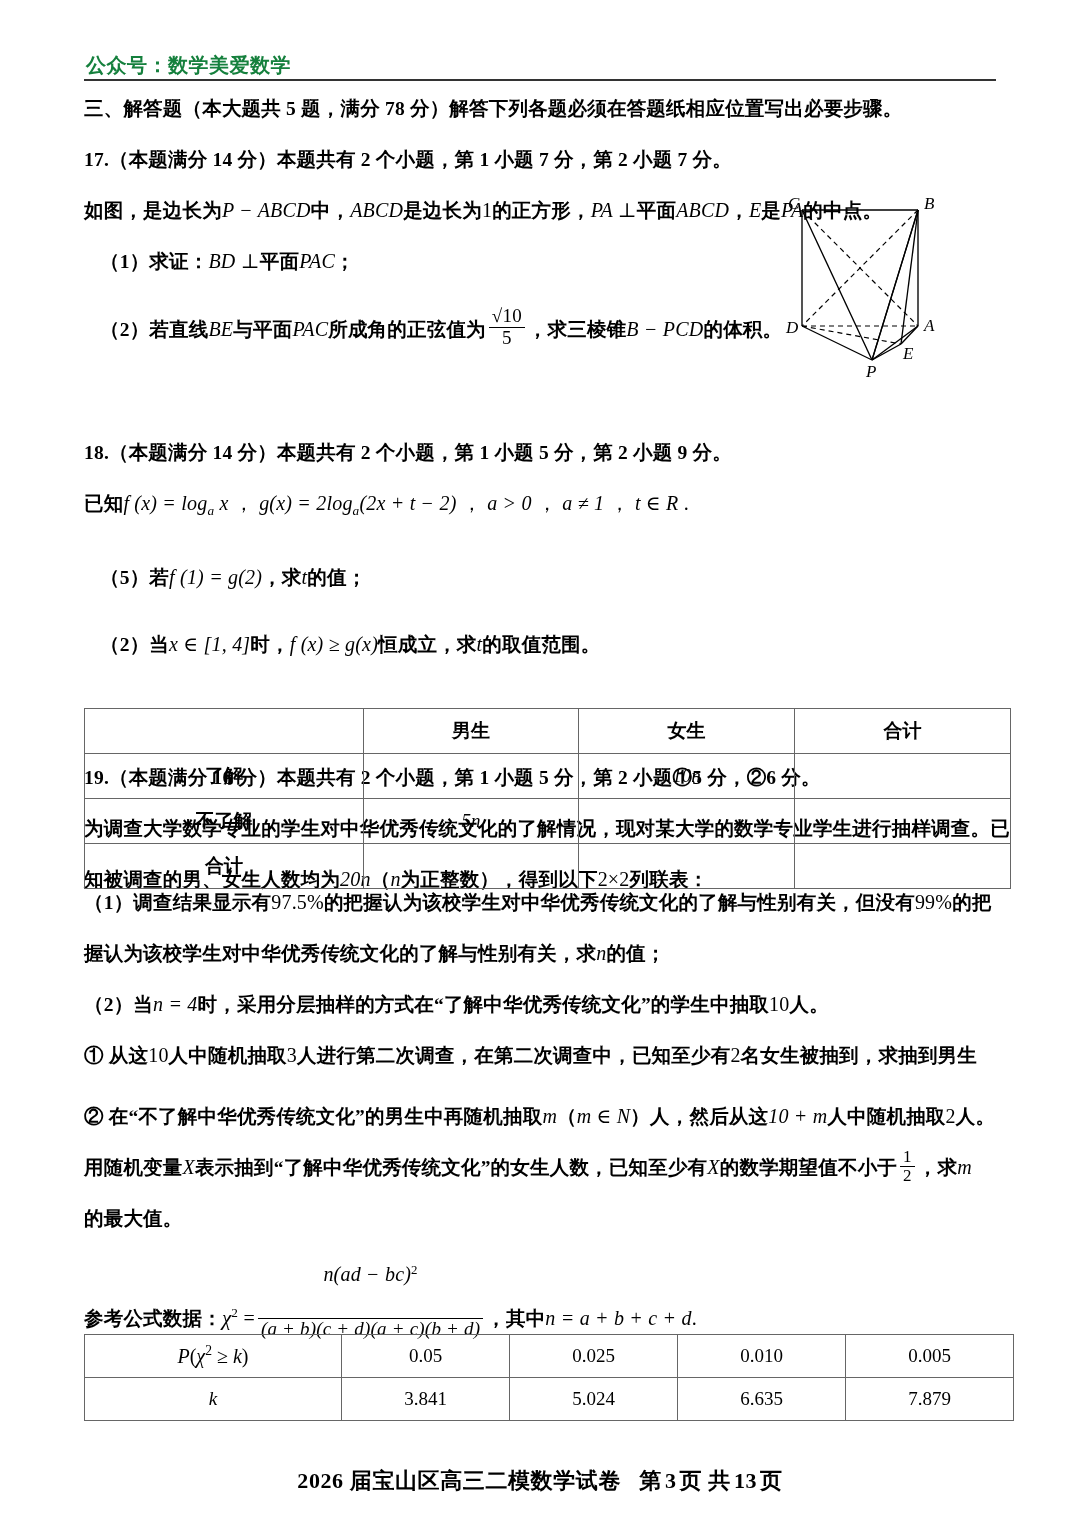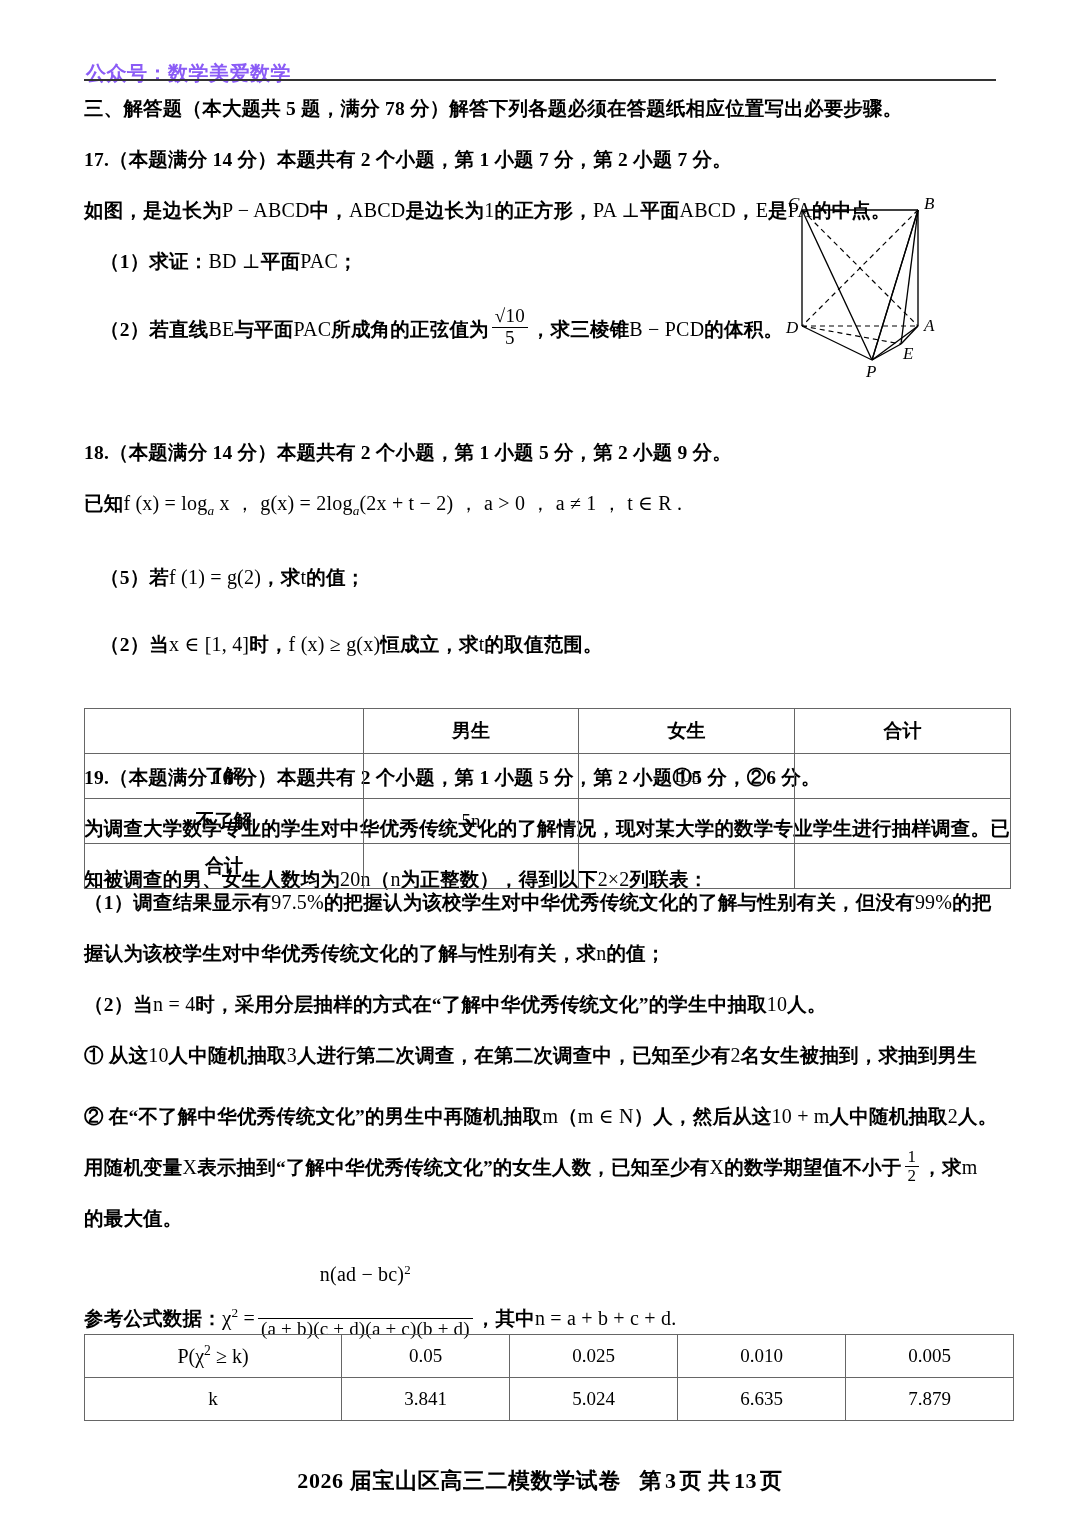--- a/index.html
+++ b/index.html
@@ -17,25 +17,25 @@
   }
   .page {
     position: absolute;
     left: 0; top: 0;
     width: 1080px;
     height: 1527px;
   }
   .wm {
     position: absolute;
     left: 86px;
-    top: 60px;
+    top: 52px;
     font-family: "Liberation Sans", "DejaVu Sans", sans-serif;
     font-weight: bold;
     font-size: 20px;
-    color: #8b5cf6;
+    color: #15803d;
     letter-spacing: 0.5px;
     white-space: nowrap;
   }
   .rule {
     position: absolute;
     left: 84px;
     top: 79px;
     width: 912px;
     height: 2px;
     background: #333333;
@@ -53,20 +53,21 @@
     white-space: nowrap;
     letter-spacing: 0.2px;
   }
   .gap-s { height: 10px; }
   .gap-m { height: 26px; }
   .gap-l { height: 46px; }
   .indent { padding-left: 16px; }
   
   .m {
     font-family: "Liberation Serif", "DejaVu Serif", serif;
+    font-style: italic;
     font-weight: normal;
     font-size: 20px;
     margin-top: 32px;
   }
   .mn {
     font-family: "Liberation Serif", "DejaVu Serif", serif;
     font-style: normal;
     font-weight: normal;
     font-size: 20px;
   }

